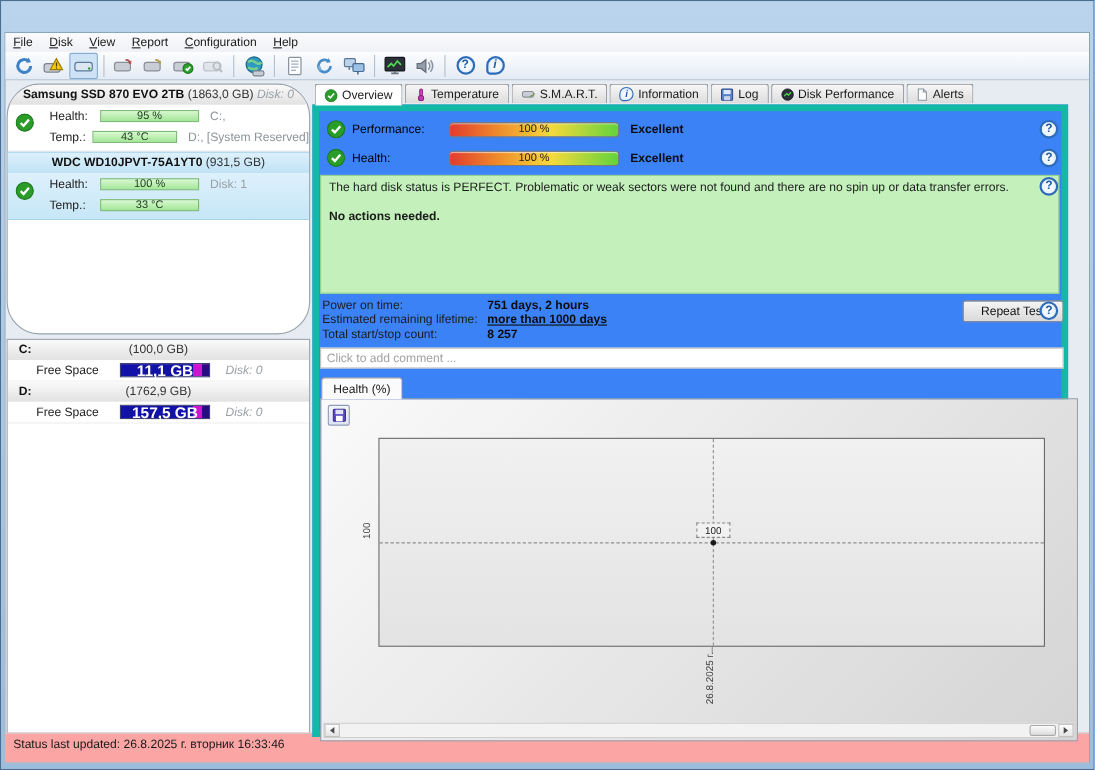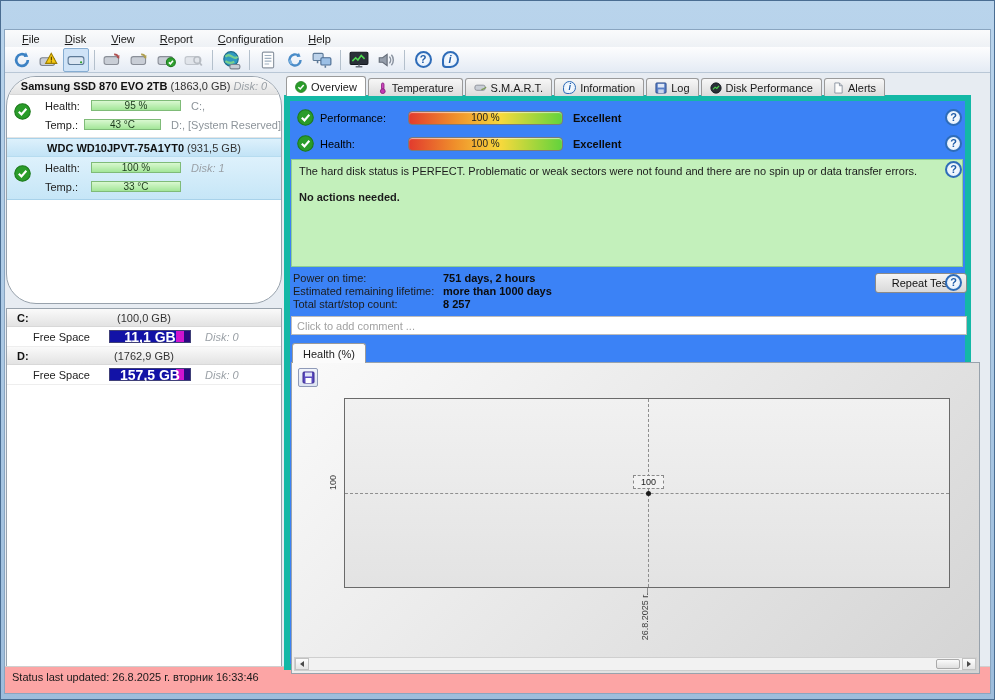--- a/index.html
+++ b/index.html
@@ -10,21 +10,21 @@
     background:linear-gradient(180deg,#d3e4f3,#aac8e4 45%,#96b9da 55%,#a7c4de);}
   .title-text{font-size:12px;font-weight:bold;color:#15222f;margin-left:6px;white-space:nowrap;text-shadow:0 1px 1px rgba(255,255,255,.6);}
   .winbtns{margin-left:auto;display:flex;gap:2px;}
   .wbtn{width:29px;height:18px;border:1px solid #44607e;border-radius:2px;display:flex;align-items:center;justify-content:center;
     background:linear-gradient(180deg,#e9f1f9,#c2d4e5 50%,#acc2d8);box-shadow:inset 0 1px 0 rgba(255,255,255,.8);}
   .wbtn.close{width:33px;background:linear-gradient(180deg,#f0a08e,#d9573f 45%,#c03a22 55%,#d0664e);border-color:#7c2417;}
   .glyph-min{width:10px;height:3px;background:#fff;border:1px solid #5a7186;margin-top:7px;}
   .glyph-max{width:10px;height:8px;border:2px solid #fff;outline:1px solid #5a7186;}
   
   .inner{position:absolute;left:3px;right:3px;top:28px;bottom:5px;background:#e7ecf2;border:1px solid #8aa5c0;}
-  .menubar{position:absolute;left:0;right:0;top:0;height:17px;background:linear-gradient(180deg,#fafbfc,#eef1f5);padding-left:10px;display:flex;align-items:center;gap:11px;}
+  .menubar{position:absolute;left:0;right:0;top:0;height:17px;background:linear-gradient(180deg,#fafbfc,#eef1f5);padding-left:0;display:flex;align-items:center;gap:1px;}
   .menu-item{display:inline-block;font-size:11px;color:#1a1a1a;padding:1px 7px;}
   .menu-item::first-letter{text-decoration:underline;}
   .toolbar{position:absolute;left:0;right:0;top:17px;height:26px;background:linear-gradient(180deg,#fdfdfe,#e4ebf4);border-bottom:1px solid #b9c7d6;display:flex;align-items:center;padding-left:4px;gap:1px;}
   .tbtn{width:26px;height:24px;display:flex;align-items:center;justify-content:center;border-radius:2px;}
   .tbtn.pressed{background:#cfe3f7;border:1px solid #86add2;}
   .tsep{width:1px;height:20px;background:#b4c0cc;margin:0 4px;}
   .help-round{width:17px;height:17px;border:2px solid #2e6cb8;border-radius:50%;background:radial-gradient(#ffffff,#dcebfb);
     color:#1f5ca8;font-size:11px;font-weight:bold;display:flex;align-items:center;justify-content:center;line-height:1;}
   .info-round{width:17px;height:17px;border:2px solid #2e6cb8;border-radius:50% 50% 50% 4px;background:radial-gradient(#ffffff,#dcebfb);
     color:#1f5ca8;font-size:11px;font-weight:bold;font-style:italic;display:flex;align-items:center;justify-content:center;line-height:1;}
@@ -39,34 +39,34 @@
   .d-header{height:18px;line-height:18px;text-align:center;font-size:11px;background:linear-gradient(180deg,#fafafa,#e3e3e3);border-bottom:1px solid #d8d8d8;white-space:nowrap;}
   .disk-entry.selected .d-header{background:linear-gradient(180deg,#ddf1fc,#c2e3f6);border-bottom:1px solid #b6dcf0;}
   .d-name{font-weight:bold;color:#111;}
   .d-size{color:#333;}
   .d-no{color:#9aa0a6;font-style:italic;}
   .d-row{display:flex;align-items:center;height:17px;margin-top:2px;font-size:11px;}
   .d-label{margin-left:38px;width:46px;color:#222;}
   .bar-green{width:90px;height:11px;border:1px solid #7fbb78;background:linear-gradient(180deg,#d9f8d0,#a3e698);
     font-size:10px;color:#1d3a1d;display:flex;align-items:center;justify-content:center;line-height:1;}
   .d-right{margin-left:10px;color:#8d949a;white-space:nowrap;}
-  .d-right.ital{font-style:italic;color:#9aa0a6;}
+  .d-right.ital{color:#9aa0a6;}
   .chk{position:absolute;left:7px;top:26px;}
   .p-header{position:relative;height:18px;line-height:18px;font-size:11px;background:linear-gradient(180deg,#fafafa,#e3e3e3);border-bottom:1px solid #d8d8d8;}
   .p-letter{font-weight:bold;padding-left:10px;color:#111;}
   .p-size{position:absolute;left:0;right:0;text-align:center;color:#333;}
   .p-row{display:flex;align-items:center;height:20px;font-size:11px;border-bottom:1px solid #eee;}
   .p-flabel{margin-left:26px;width:76px;color:#222;}
   .bar-free{width:82px;height:13px;border:1px solid #404078;
     background:linear-gradient(90deg,#1212a6 0 82%,#cf14cf 82% 92%,#2a0a80 92% 100%);
     color:#fff;font-size:14px;font-weight:bold;display:flex;align-items:center;justify-content:center;line-height:1;}
   .p-disk{margin-left:14px;font-style:italic;color:#9aa0a6;}
   
   .main{position:absolute;left:279px;top:2px;right:19px;bottom:1px;}
-  .tabstrip{position:absolute;left:0;top:0;height:20px;display:flex;align-items:flex-end;gap:2px;padding-left:2px;z-index:3;}
+  .tabstrip{position:absolute;left:0;top:0;height:20px;display:flex;gap:2px;padding-left:2px;z-index:3;}
   .tab{display:flex;align-items:center;gap:4px;height:18px;padding:0 8px;font-size:11px;color:#1a1a1a;
     background:linear-gradient(180deg,#f7f7f7,#dcdcdc);border:1px solid #9a9a9a;border-bottom:none;border-radius:3px 3px 0 0;}
   .tab.active{height:20px;background:#fff;position:relative;z-index:4;}
   .maincontent{position:absolute;left:0;right:0;top:19px;bottom:0;background:#3b82f6;border:6px solid #14b8a6;z-index:2;}
   .row-abs{position:absolute;display:flex;align-items:center;font-size:11px;}
   .meter{width:155px;height:14px;border:1px solid #7a7a7a;border-radius:4px;
     background:linear-gradient(90deg,#e23b2e,#ef8f2b 30%,#f7d93c 60%,#62d33c 100%);
     font-size:10px;color:#222;display:flex;align-items:center;justify-content:center;line-height:1;box-shadow:inset 0 1px 1px rgba(255,255,255,.6);}
   .rating{font-weight:bold;color:#0c0c0c;}
   .greenbox{position:absolute;left:1px;top:58px;width:672px;height:108px;background:#c3f0bb;border:1px solid #8fd08f;padding:5px 7px;font-size:11px;color:#1c1c1c;}
@@ -388,21 +388,21 @@
 
           <div class="greenbox">
             <div>The hard disk status is PERFECT. Problematic or weak sectors were not found and there are no spin up or data transfer errors.</div>
             <div class="bold">No actions needed.</div>
           </div>
           <span class="help-round" style="position:absolute;right:3px;top:60px;">?</span>
 
           <span class="stat-label" style="top:171px;">Power on time:</span>
           <span class="stat-value" style="top:171px;">751 days, 2 hours</span>
           <span class="stat-label" style="top:184px;">Estimated remaining lifetime:</span>
-          <span class="stat-value" style="top:184px;">more than 1000 days</span>
+          <span class="stat-value" style="top:184px;text-decoration:underline;">more than 1000 days</span>
           <span class="stat-label" style="top:197px;">Total start/stop count:</span>
           <span class="stat-value" style="top:197px;">8 257</span>
 
           <button class="btn">Repeat Test</button>
           <span class="help-round" style="position:absolute;right:3px;top:173px;">?</span>
 
           <input class="comment" placeholder="Click to add comment ..." style="">
 
           <div class="chart-tab">
             <span>Health (%)</span>

